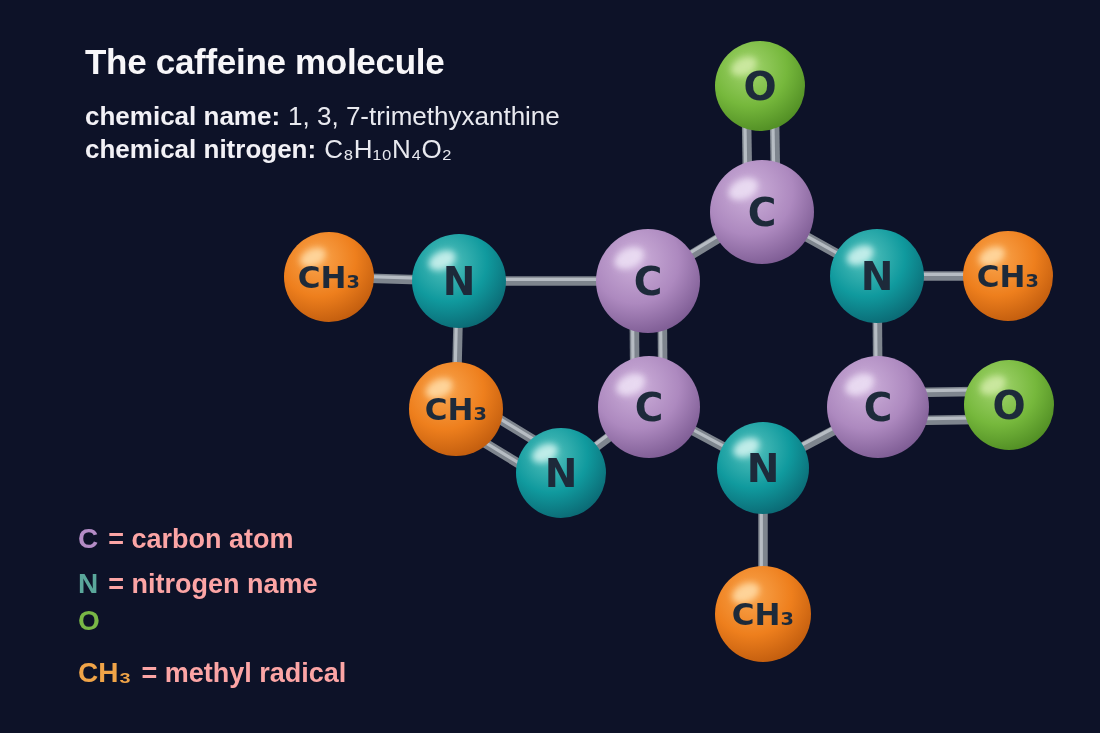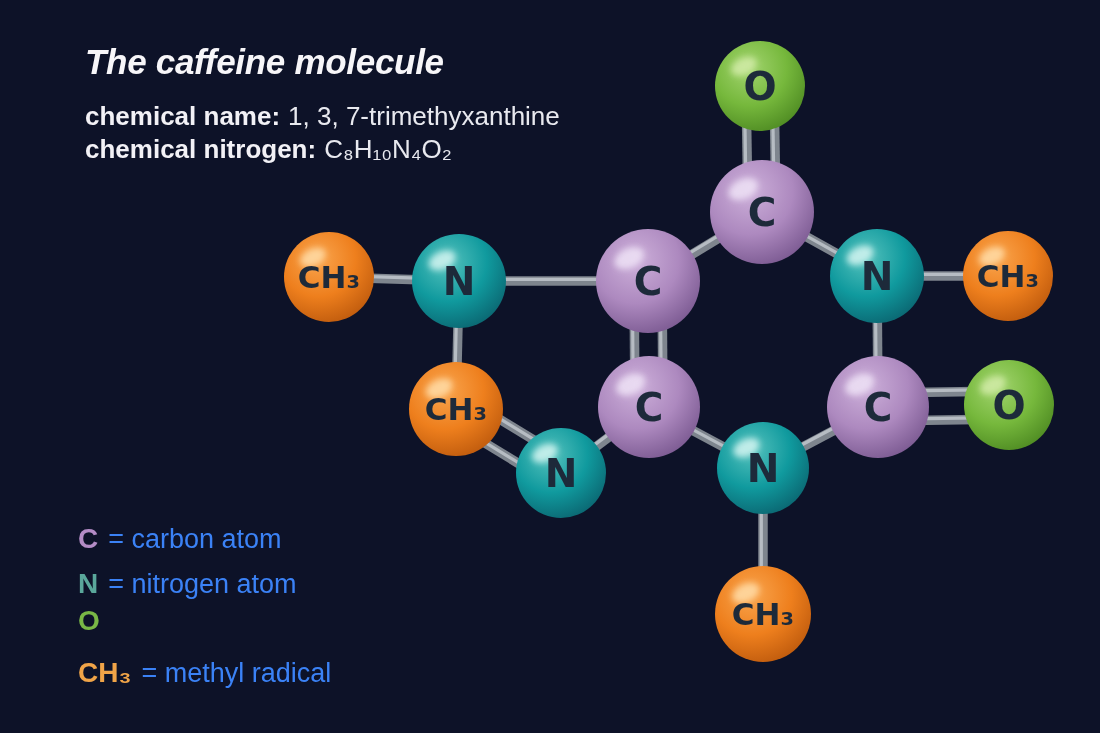--- a/index.html
+++ b/index.html
@@ -4,30 +4,30 @@
 <style>
   html,body{margin:0;padding:0;background:#0d1228;}
   .stage{
     position:relative;width:1100px;height:733px;overflow:hidden;
     font-family:"Liberation Sans","DejaVu Sans",sans-serif;
   }
   .molecule-svg{position:absolute;left:0;top:0;width:1100px;height:733px;}
   .header{position:absolute;left:85px;top:40px;}
   .header h1{
     margin:0;font-size:35px;line-height:44px;font-weight:700;
-    color:#f7f6f9;letter-spacing:-0.3px;font-style:italic;
+    color:#f7f6f9;letter-spacing:-0.3px;
   }
   .subs{margin-top:16px;}
   .sub{font-size:26px;line-height:33px;color:#e8e9ef;}
   .sub .lbl{font-weight:700;color:#f2f1f6;}
   .sub .val{font-weight:400;margin-left:8px;font-family:"Liberation Sans","DejaVu Sans",sans-serif;}
   .legend{position:absolute;left:78px;top:516px;}
   .legend-row{display:flex;align-items:baseline;height:44.5px;}
   .legend-sym{font-size:28px;font-weight:700;}
-  .legend-txt{font-size:27px;font-weight:400;color:#3b82f6;margin-left:10px;margin-top:8px;}
+  .legend-txt{font-size:27px;font-weight:700;color:#fca5a5;margin-left:10px;margin-top:8px;}
 </style>
 </head>
 <body>
 
 <div class="stage" style="background-color: rgb(13, 18, 40);">
 
   <svg id="molecule-svg" class="molecule-svg" viewBox="0 0 1100 733">
       <defs>
         <radialGradient id="g-carbon" cx="38%" cy="30%" r="80%">
           <stop offset="0%" stop-color="#cdb0da"></stop>
@@ -209,21 +209,21 @@
     </div>
   </div>
 
   <div class="legend">
     <div class="legend-row">
       <span class="legend-sym" style="color: rgb(180, 140, 198);">C</span>
       <span class="legend-txt">= carbon atom</span>
     </div>
     <div class="legend-row">
       <span class="legend-sym" style="color: rgb(90, 167, 155);">N</span>
-      <span class="legend-txt">= nitrogen atom</span>
+      <span class="legend-txt">= nitrogen name</span>
     </div>
     <div class="legend-row">
       <span class="legend-sym" style="color: rgb(121, 183, 70);">O</span>
     </div>
     <div class="legend-row">
       <span class="legend-sym" style="color: rgb(240, 164, 72);">CH₃</span>
       <span class="legend-txt">= methyl radical</span>
     </div>
   </div>
 

